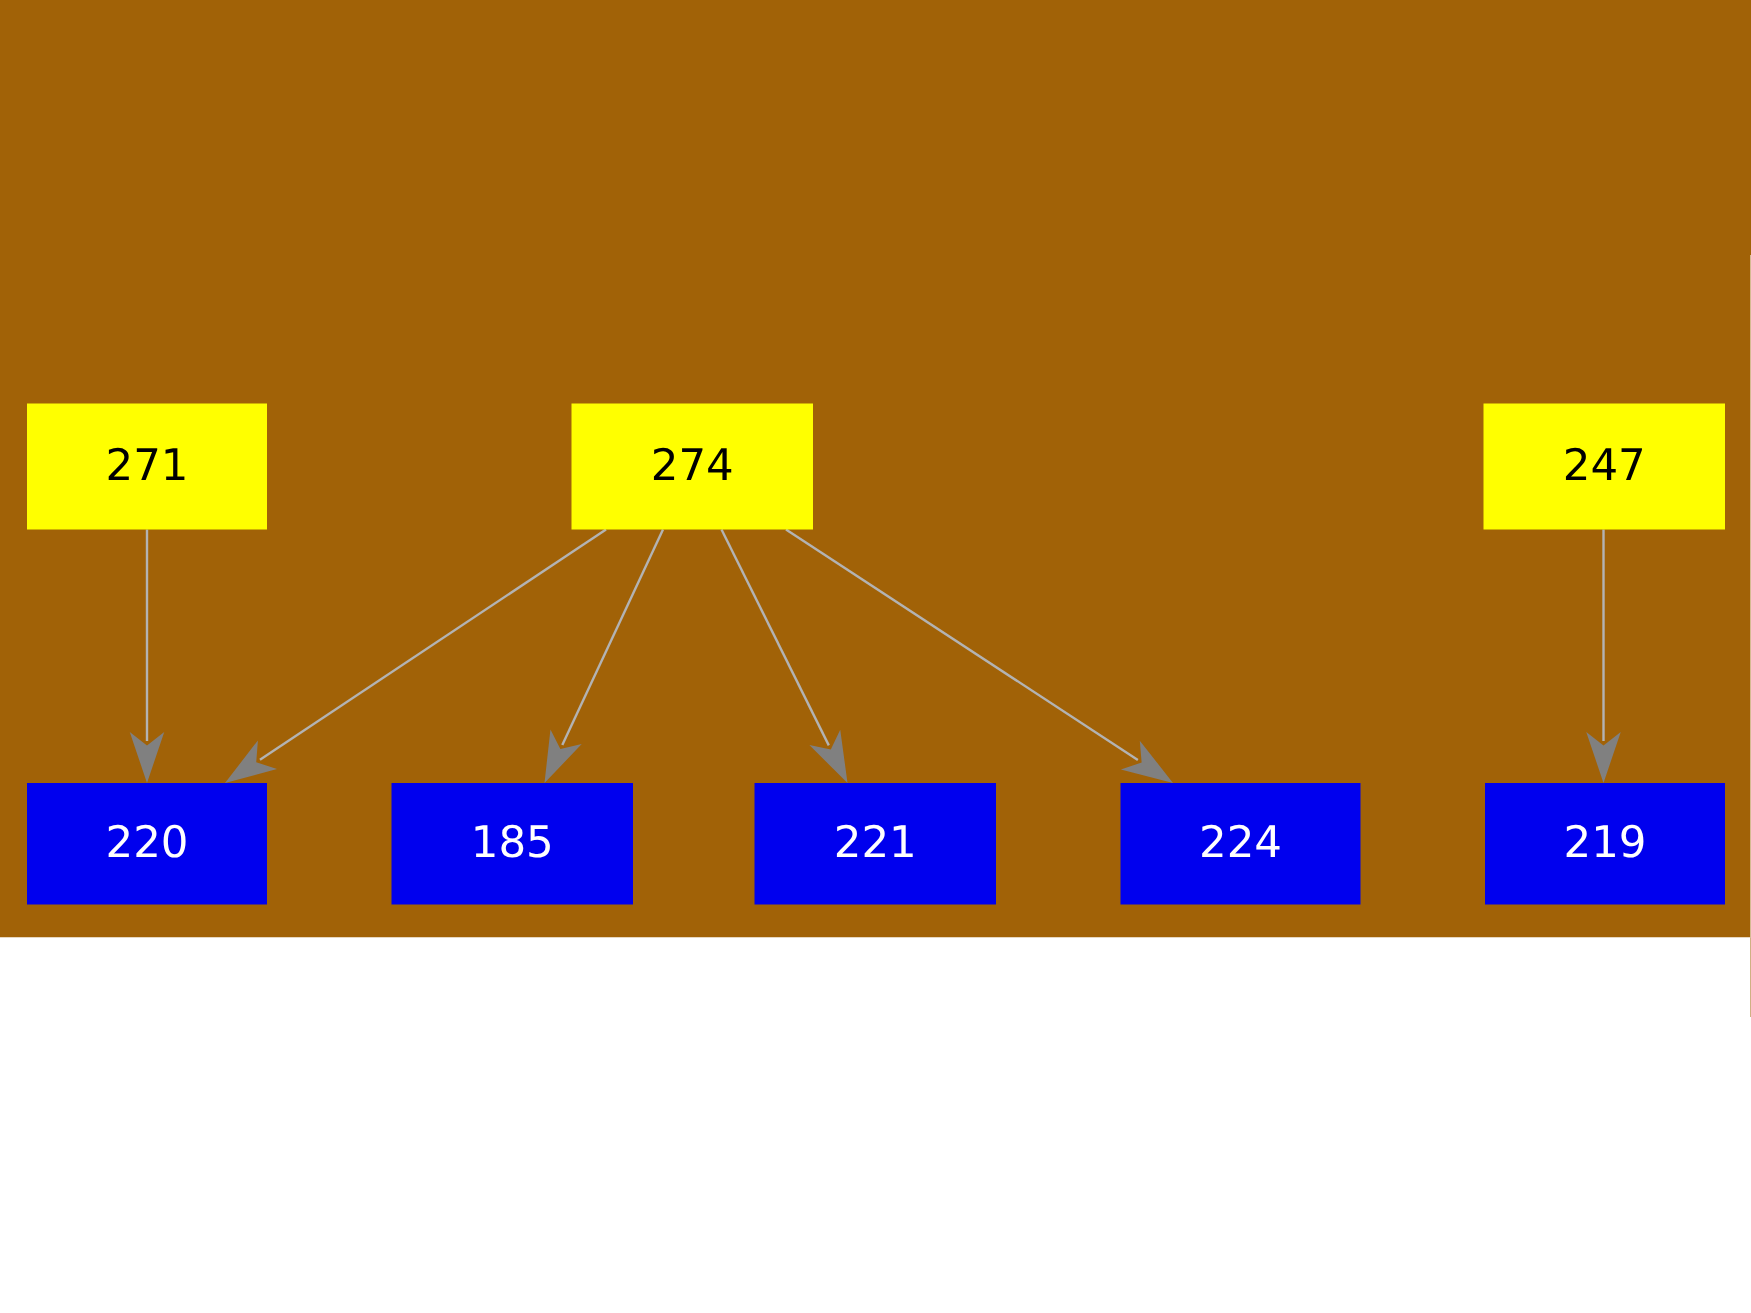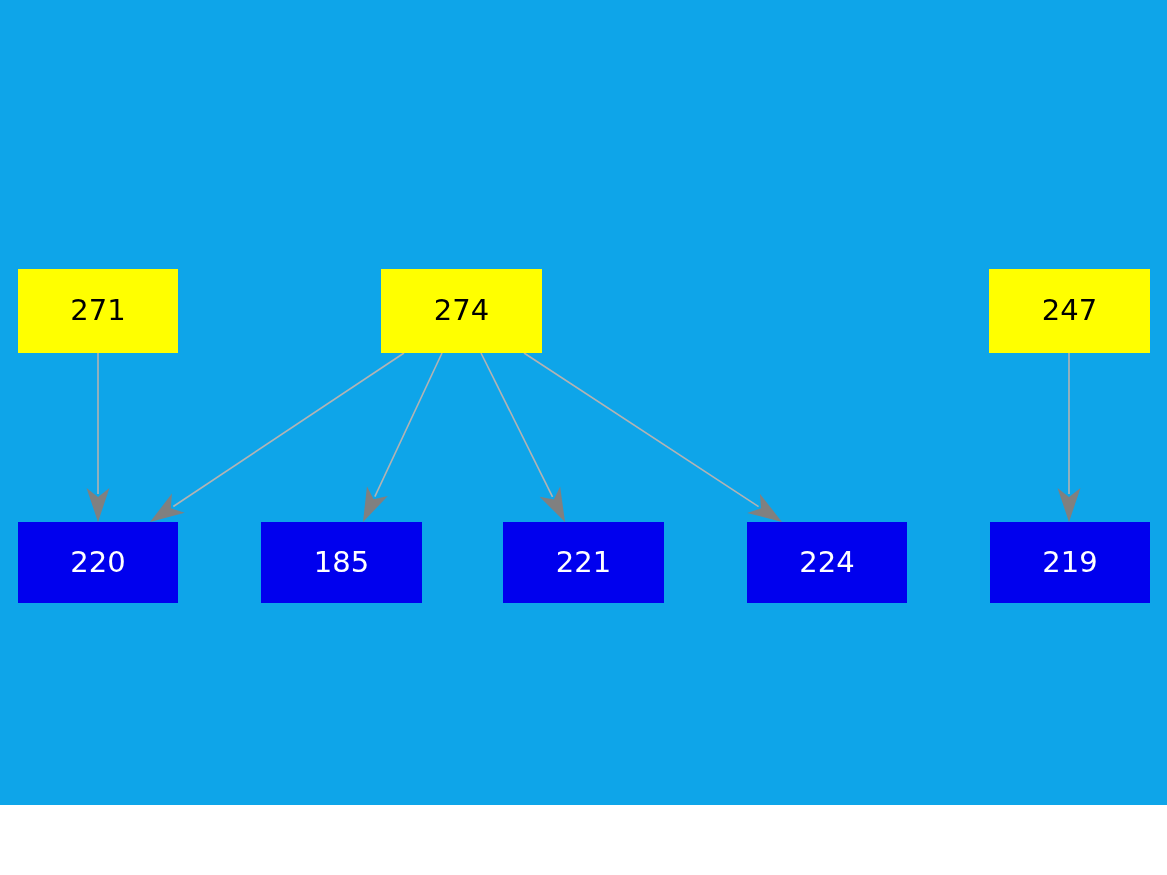--- a/index.html
+++ b/index.html
@@ -3,22 +3,22 @@
 <meta charset="utf-8">
 <style>
   html, body {
     margin: 0;
     padding: 0;
     background: #ffffff;
   }
   #canvas {
     position: relative;
     width: 1167px;
-    height: 805px;
-    background: #0ea5e9;
+    height: 625px;
+    background: #a16207;
     overflow: hidden;
     font-family: "DejaVu Sans", "Liberation Sans", sans-serif;
   }
   #graph-svg {
     position: absolute;
     left: 0;
     top: 0;
     width: 1167px;
     height: 875px;
   }

